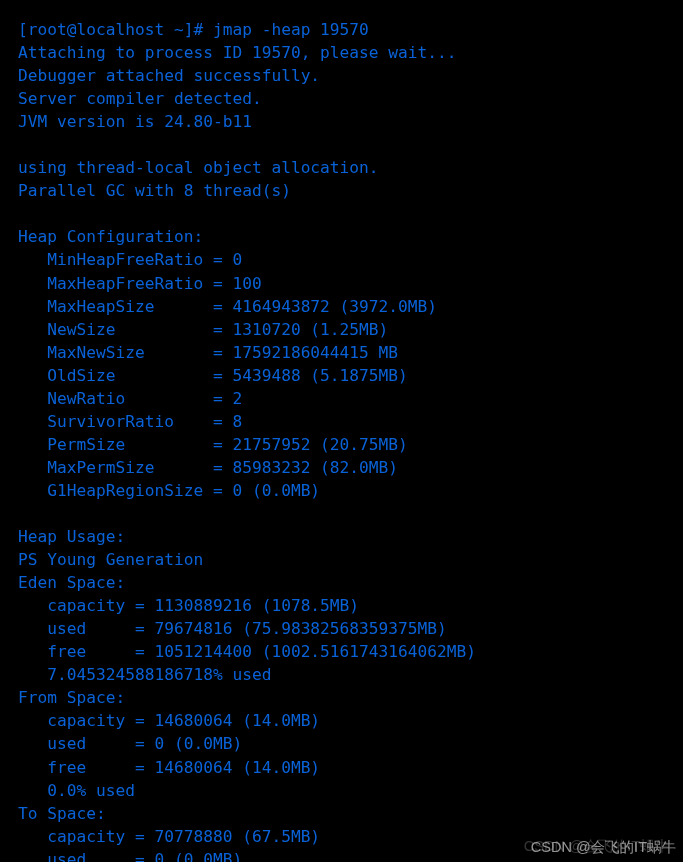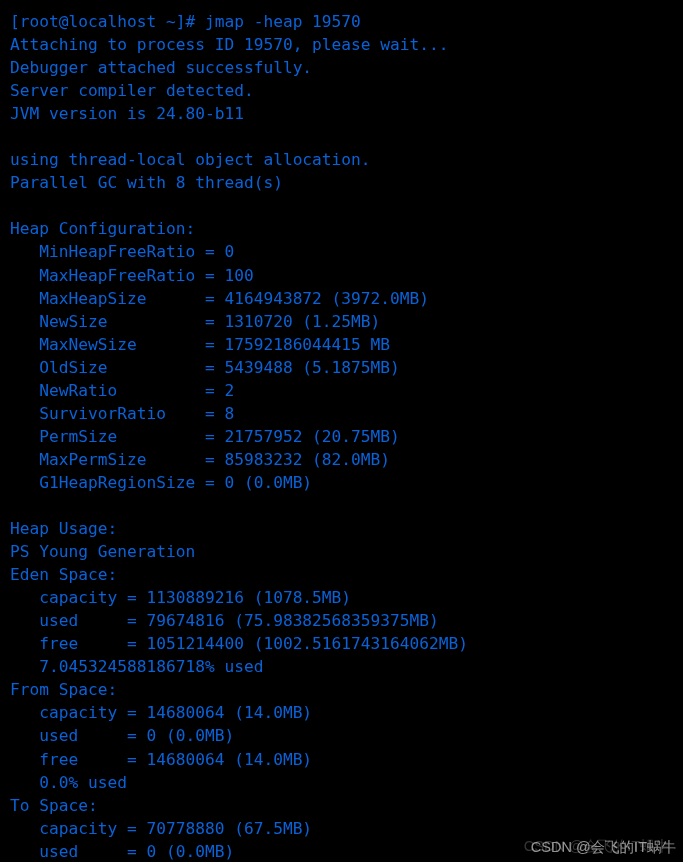--- a/index.html
+++ b/index.html
@@ -14,21 +14,21 @@
     position: relative;
     font-family: "DejaVu Sans Mono", "Liberation Mono", monospace;
   }
   #terminal {
     position: absolute;
     top: 0;
     left: 0;
     width: 683px;
     height: 862px;
     background: #000000;
-    padding: 8px;
+    padding: 16px;
     box-sizing: border-box;
   }
   #terminal-output {
     margin: 0;
     padding: 2px 0 0 2px;
     font-family: "DejaVu Sans Mono", "Liberation Mono", monospace;
     font-size: 16.2px;
     line-height: 23.05px;
     color: #0a62d8;
     white-space: pre;

